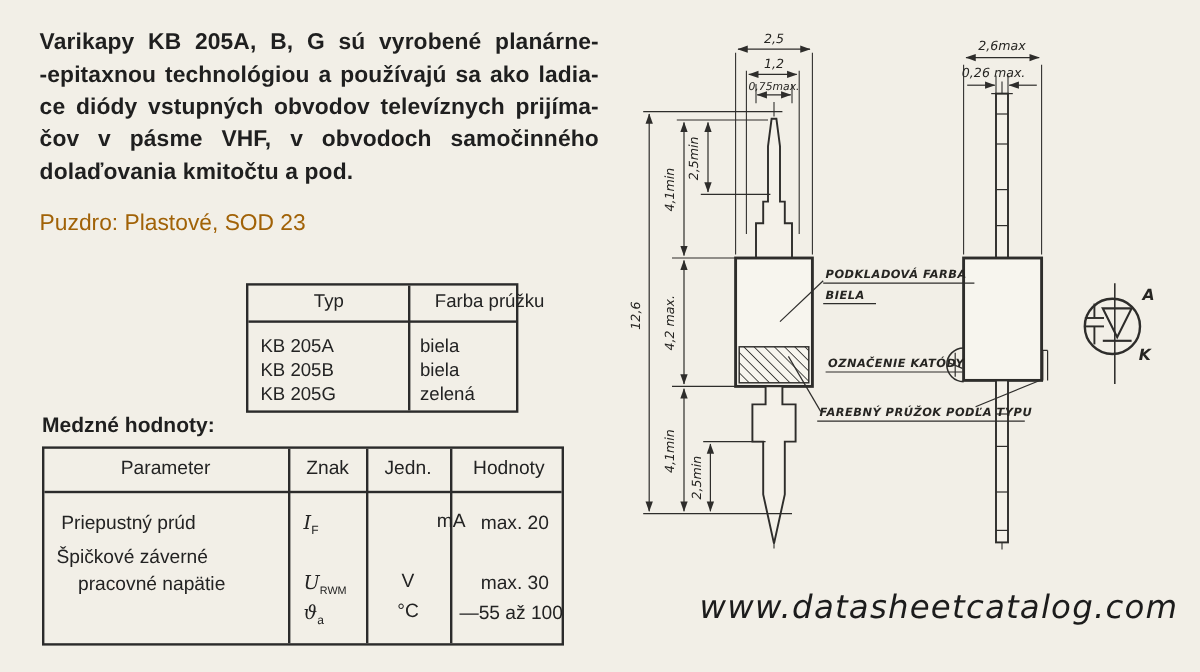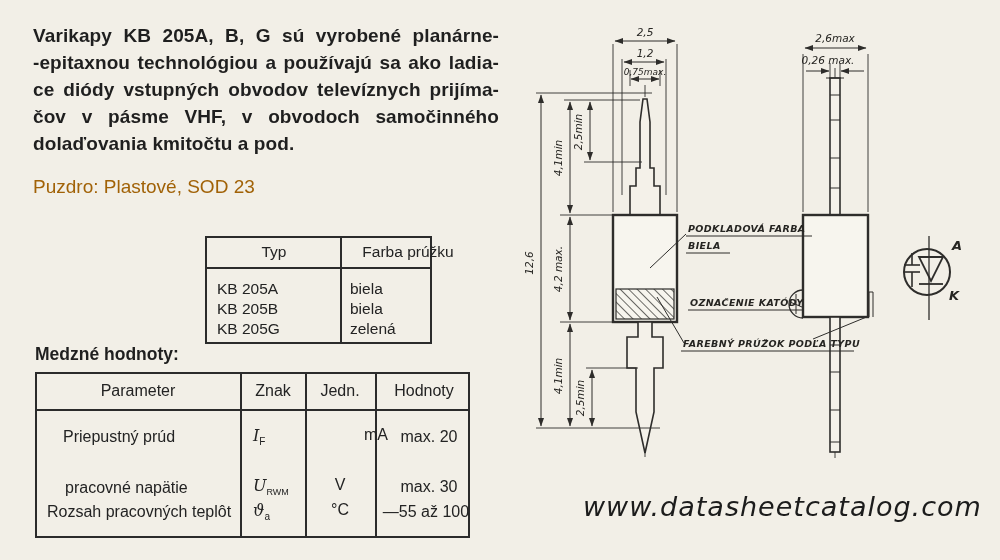--- a/index.html
+++ b/index.html
@@ -77,31 +77,31 @@
   <div class="box ltable">
     <div class="v1"></div>
     <div class="v2"></div>
     <div class="v3"></div>
     <div class="hh"></div>
     <span class="cellabs ctr" style="left:101px;top:8px;">Parameter</span>
     <span class="cellabs ctr" style="left:236px;top:8px;">Znak</span>
     <span class="cellabs ctr" style="left:303px;top:8px;">Jedn.</span>
     <span class="cellabs ctr" style="left:387px;top:8px;">Hodnoty</span>
 
-    <span class="cellabs" style="left:26px;top:54px;">Priepustný prúd</span>
+    <span class="cellabs" style="left:14px;top:54px;">Priepustný prúd</span>
     <span class="cellabs sym" style="left:216px;top:52px;"><i>I</i><span class="sub">F</span></span>
     <span class="cellabs ctr" style="left:303px;top:52px;margin-left:36px;">mA</span>
     <span class="cellabs ctr" style="left:392px;top:54px;">max. 20</span>
 
+    <span class="cellabs" style="left:10px;top:82px;">Špičkové záverné</span>
     <span class="cellabs" style="left:28px;top:105px;">pracovné napätie</span>
     <span class="cellabs sym" style="left:216px;top:102px;"><i>U</i><span class="sub" style="font-size:9px;">RWM</span></span>
     <span class="cellabs ctr" style="left:303px;top:102px;">V</span>
     <span class="cellabs ctr" style="left:392px;top:104px;">max. 30</span>
 
-    <span class="cellabs" style="left:10px;top:129px;">Rozsah pracovných teplôt</span>
     <span class="cellabs sym" style="left:216px;top:127px;"><i>ϑ</i><span class="sub">a</span></span>
     <span class="cellabs ctr" style="left:303px;top:127px;">°C</span>
     <span class="cellabs ctr" style="left:389px;top:129px;">—55 až 100</span>
   </div>
 
   <svg class="draw" width="500" height="560" viewBox="0 0 500 560">
     <defs>
       <marker id="arr" viewBox="0 0 10 10" refX="9" refY="5" markerWidth="9" markerHeight="9" orient="auto-start-reverse">
         <path d="M0,1.6 L9.5,5 L0,8.4 z" fill="#2e2d2b"></path>
       </marker>

